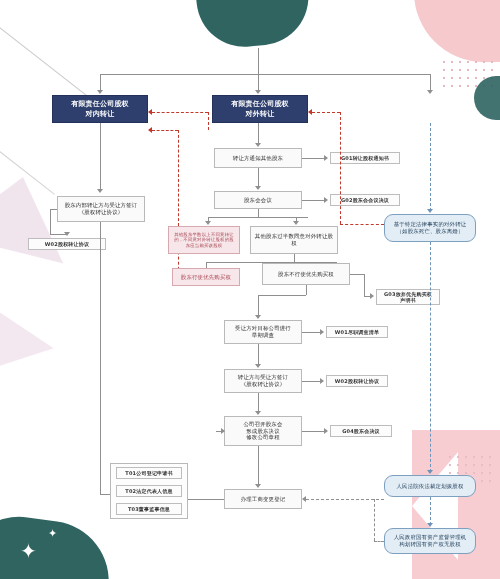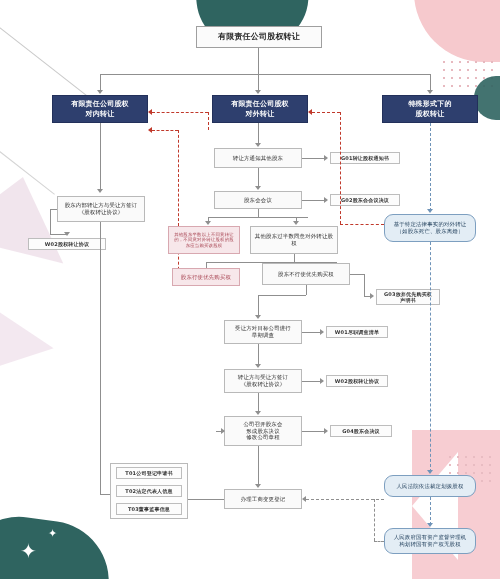--- a/index.html
+++ b/index.html
@@ -136,44 +136,39 @@
   <div class="deco deco-l-line2"></div>
   <div class="deco deco-l-tri"></div>
   <div class="deco deco-l-tri2"></div>
   <div class="deco deco-r-pinkwedge"></div>
   <div class="deco deco-r-wedge-cut"></div>
   <div class="deco deco-br-dots"></div>
   <div class="deco deco-bl-teal"></div>
   <div class="deco deco-bl-star">✦</div>
   <div class="deco deco-bl-star2">✦</div>
 
-  <div class="node title" style="left:196px;top:26px;width:126px;height:22px;">有限责任公司股权转让</div>
 
   <div class="ln v" style="left:258px;top:48px;height:26px;"></div>
 
   <div class="ln h" style="left:100px;top:74px;width:330px;"></div>
   <div class="ln v" style="left:100px;top:74px;height:18px;"></div>
   <div class="ln v" style="left:258px;top:74px;height:18px;"></div>
   <div class="ln v" style="left:430px;top:74px;height:18px;"></div>
   <div class="arw down" style="left:97px;top:90px;"></div>
   <div class="arw down" style="left:255px;top:90px;"></div>
   <div class="arw down" style="left:427px;top:90px;"></div>
 
   <div class="node header" style="left:52px;top:95px;width:96px;height:28px;">
     <span style="white-space:pre-line;">有限责任公司股权
 对内转让</span>
   </div>
   <div class="node header" style="left:212px;top:95px;width:96px;height:28px;">
     <span style="white-space:pre-line;">有限责任公司股权
 对外转让</span>
   </div>
-  <div class="node header" style="left:382px;top:95px;width:96px;height:28px;">
-    <span style="white-space:pre-line;">特殊形式下的
-股权转让</span>
-  </div>
 
   <div class="ln v" style="left:100px;top:123px;height:68px;"></div>
   <div class="arw down" style="left:97px;top:189px;"></div>
 
   <div class="node" style="left:57px;top:196px;width:88px;height:26px;">
     <span style="white-space:pre-line;">股东内部转让方与受让方签订
 《股权转让协议》</span>
   </div>
 
   <div class="ln v" style="left:50px;top:209px;height:26px;"></div>

